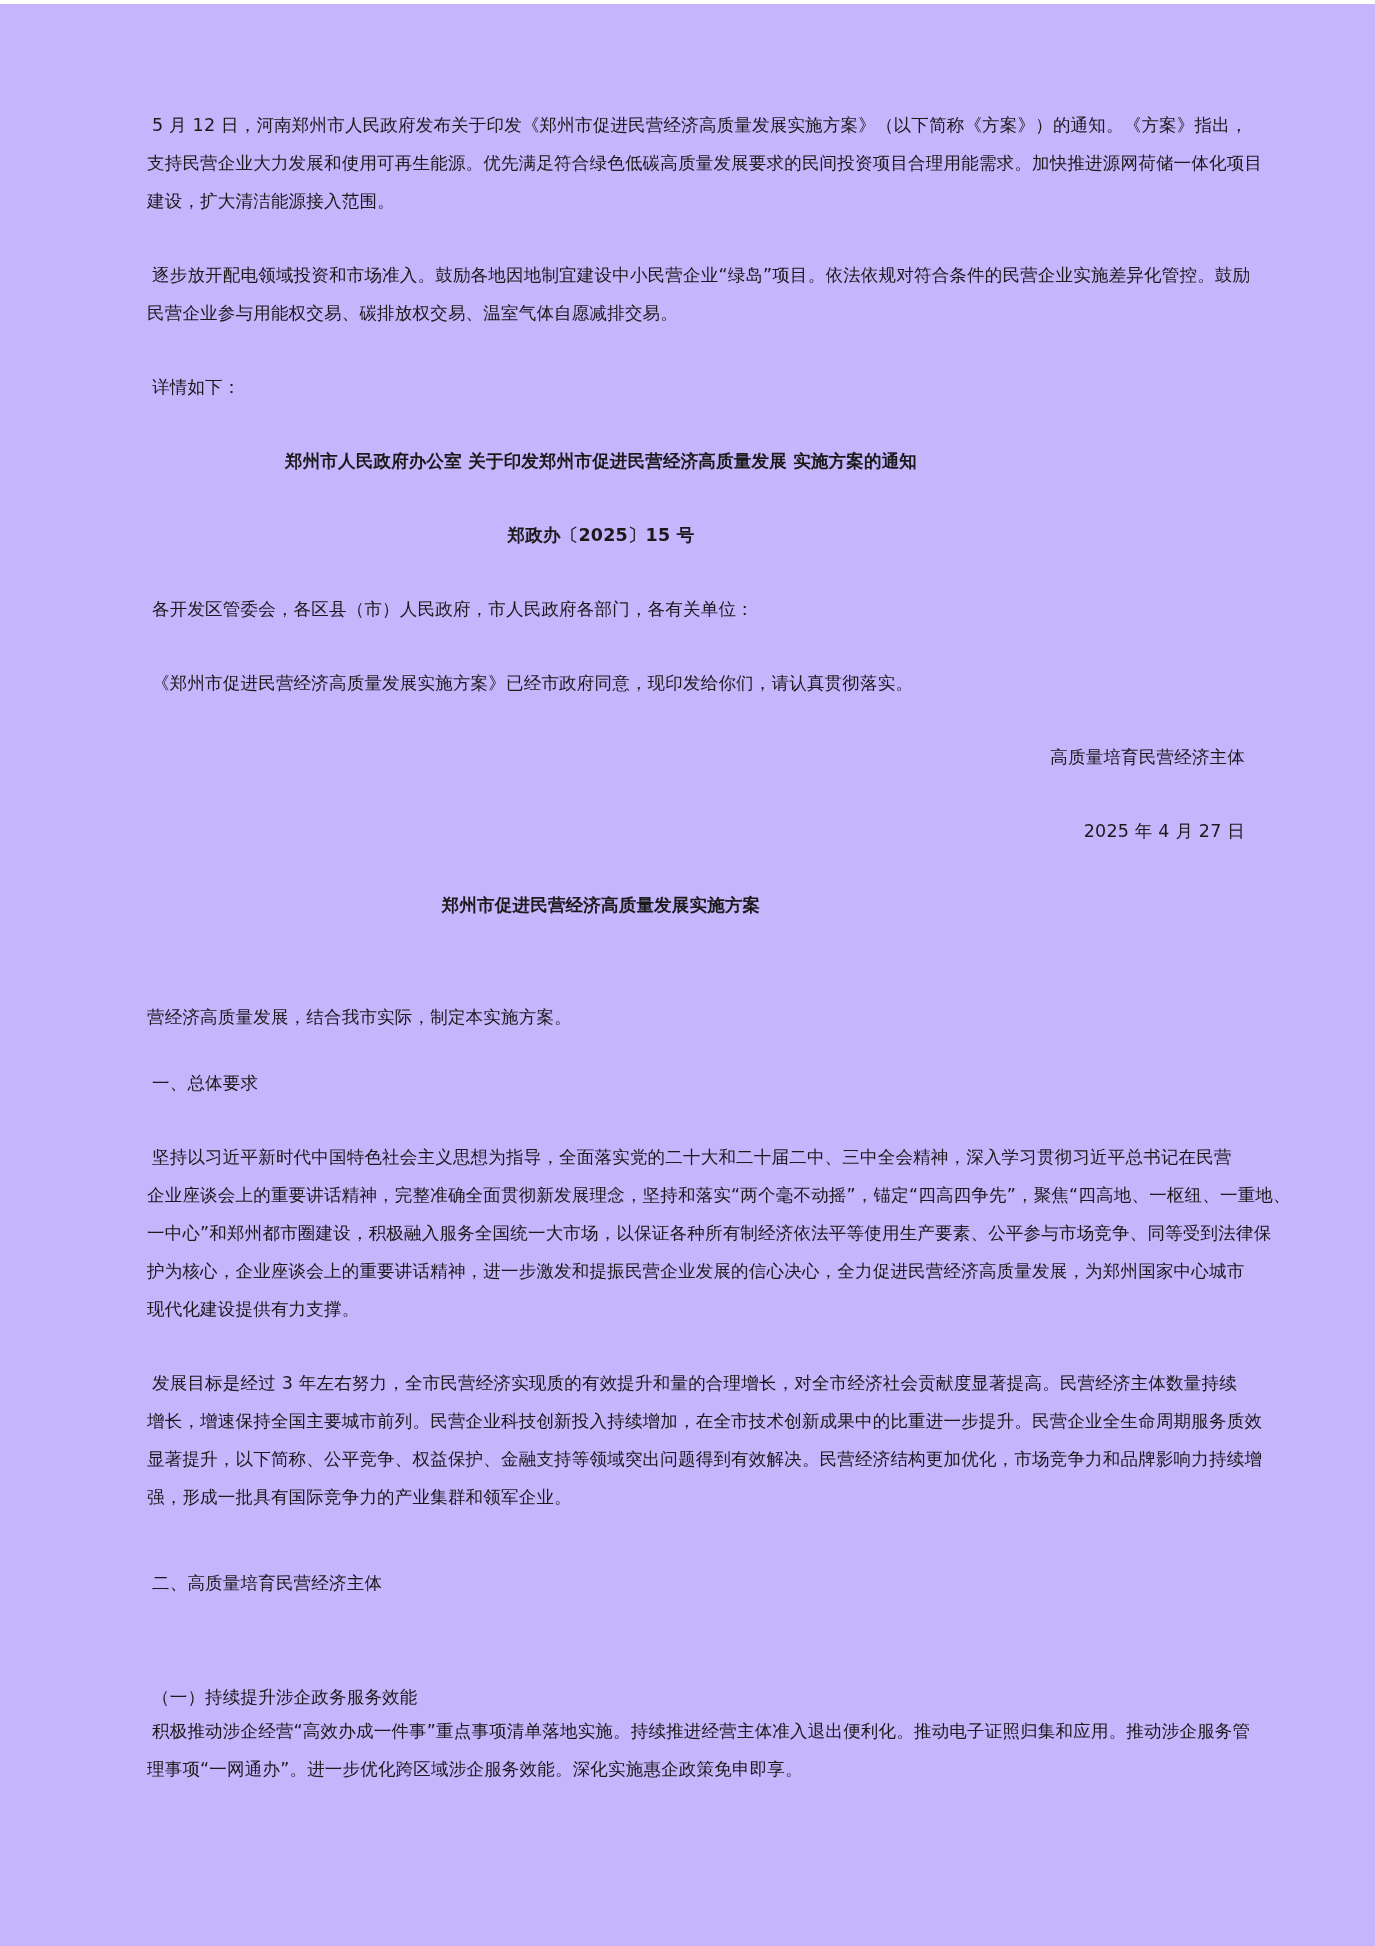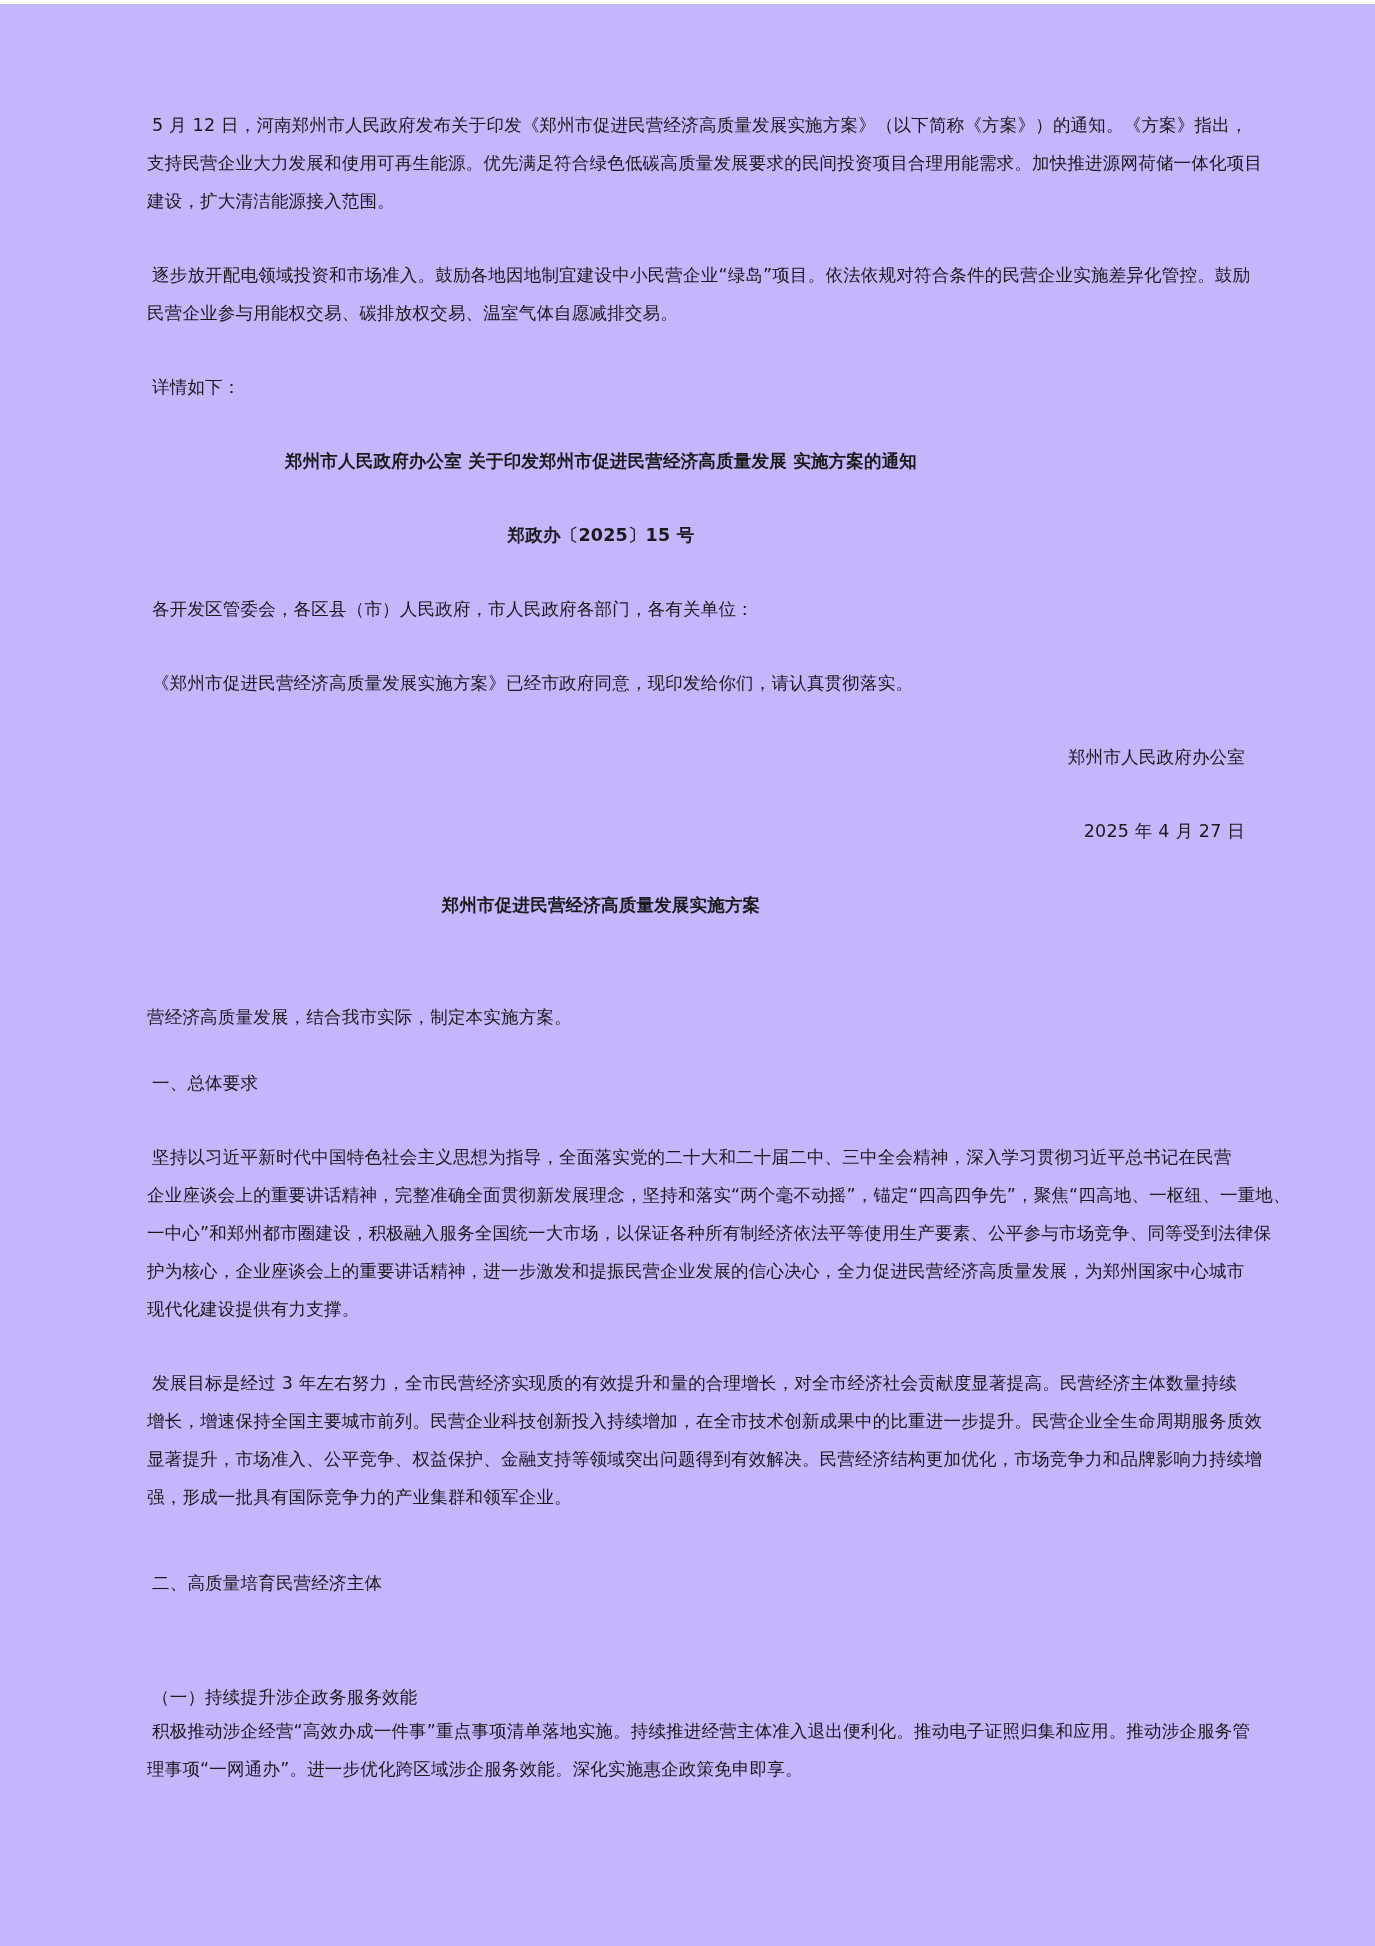--- a/index.html
+++ b/index.html
@@ -62,39 +62,39 @@
   <div class="line indent" style="top:371px;">详情如下：</div>
 
   <div class="line center" style="top:445px;">郑州市人民政府办公室 关于印发郑州市促进民营经济高质量发展 实施方案的通知</div>
 
   <div class="line center" style="top:519px;text-align:center;">郑政办〔2025〕15 号</div>
 
   <div class="line indent" style="top:593px;">各开发区管委会，各区县（市）人民政府，市人民政府各部门，各有关单位：</div>
 
   <div class="line indent" style="top:667px;">《郑州市促进民营经济高质量发展实施方案》已经市政府同意，现印发给你们，请认真贯彻落实。</div>
 
-  <div class="line right" style="top:741px;">郑州市人民政府办公室</div>
+  <div class="line right" style="top:741px;">高质量培育民营经济主体</div>
 
   <div class="line right" style="top:815px;">2025 年 4 月 27 日</div>
 
   <div class="line center" style="top:889px;">郑州市促进民营经济高质量发展实施方案</div>
 
   <div class="line cont" style="top:1001px;">营经济高质量发展，结合我市实际，制定本实施方案。</div>
 
   <div class="line indent" style="top:1067px;">一、总体要求</div>
 
   <div class="line indent" style="top:1141px;">坚持以习近平新时代中国特色社会主义思想为指导，全面落实党的二十大和二十届二中、三中全会精神，深入学习贯彻习近平总书记在民营</div>
   <div class="line cont" style="top:1179px;">企业座谈会上的重要讲话精神，完整准确全面贯彻新发展理念，坚持和落实“两个毫不动摇”，锚定“四高四争先”，聚焦“四高地、一枢纽、一重地、</div>
   <div class="line cont" style="top:1217px;">一中心”和郑州都市圈建设，积极融入服务全国统一大市场，以保证各种所有制经济依法平等使用生产要素、公平参与市场竞争、同等受到法律保</div>
   <div class="line cont" style="top:1255px;">护为核心，企业座谈会上的重要讲话精神，进一步激发和提振民营企业发展的信心决心，全力促进民营经济高质量发展，为郑州国家中心城市</div>
   <div class="line cont" style="top:1293px;">现代化建设提供有力支撑。</div>
 
   <div class="line indent" style="top:1367px;">发展目标是经过 3 年左右努力，全市民营经济实现质的有效提升和量的合理增长，对全市经济社会贡献度显著提高。民营经济主体数量持续</div>
   <div class="line cont" style="top:1405px;">增长，增速保持全国主要城市前列。民营企业科技创新投入持续增加，在全市技术创新成果中的比重进一步提升。民营企业全生命周期服务质效</div>
-  <div class="line cont" style="top:1443px;">显著提升，市场准入、公平竞争、权益保护、金融支持等领域突出问题得到有效解决。民营经济结构更加优化，市场竞争力和品牌影响力持续增</div>
+  <div class="line cont" style="top:1443px;">显著提升，以下简称、公平竞争、权益保护、金融支持等领域突出问题得到有效解决。民营经济结构更加优化，市场竞争力和品牌影响力持续增</div>
   <div class="line cont" style="top:1481px;">强，形成一批具有国际竞争力的产业集群和领军企业。</div>
 
   <div class="line indent" style="top:1567px;">二、高质量培育民营经济主体</div>
 
   <div class="line indent" style="top:1641px;margin-top:40px;">（一）持续提升涉企政务服务效能</div>
 
   <div class="line indent" style="top:1715px;">积极推动涉企经营“高效办成一件事”重点事项清单落地实施。持续推进经营主体准入退出便利化。推动电子证照归集和应用。推动涉企服务管</div>
   <div class="line cont" style="top:1753px;">理事项“一网通办”。进一步优化跨区域涉企服务效能。深化实施惠企政策免申即享。</div>
 
 </div>

